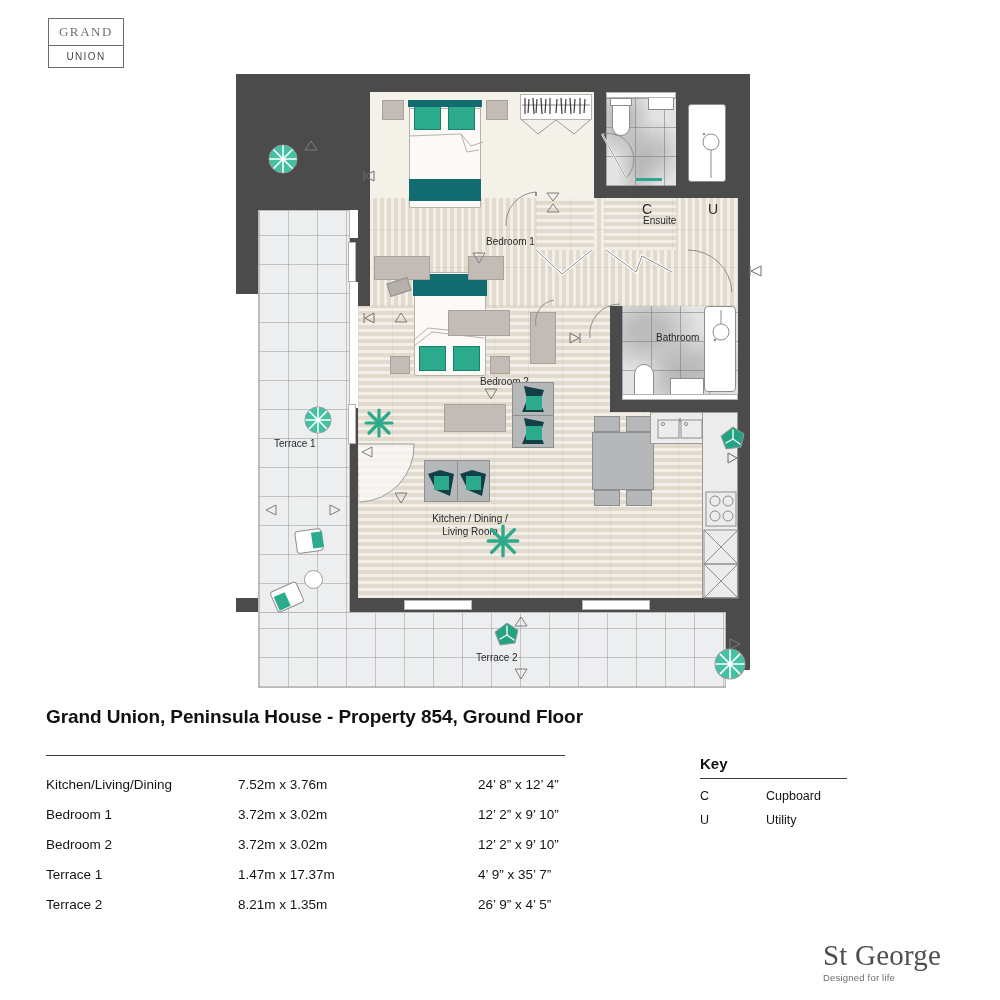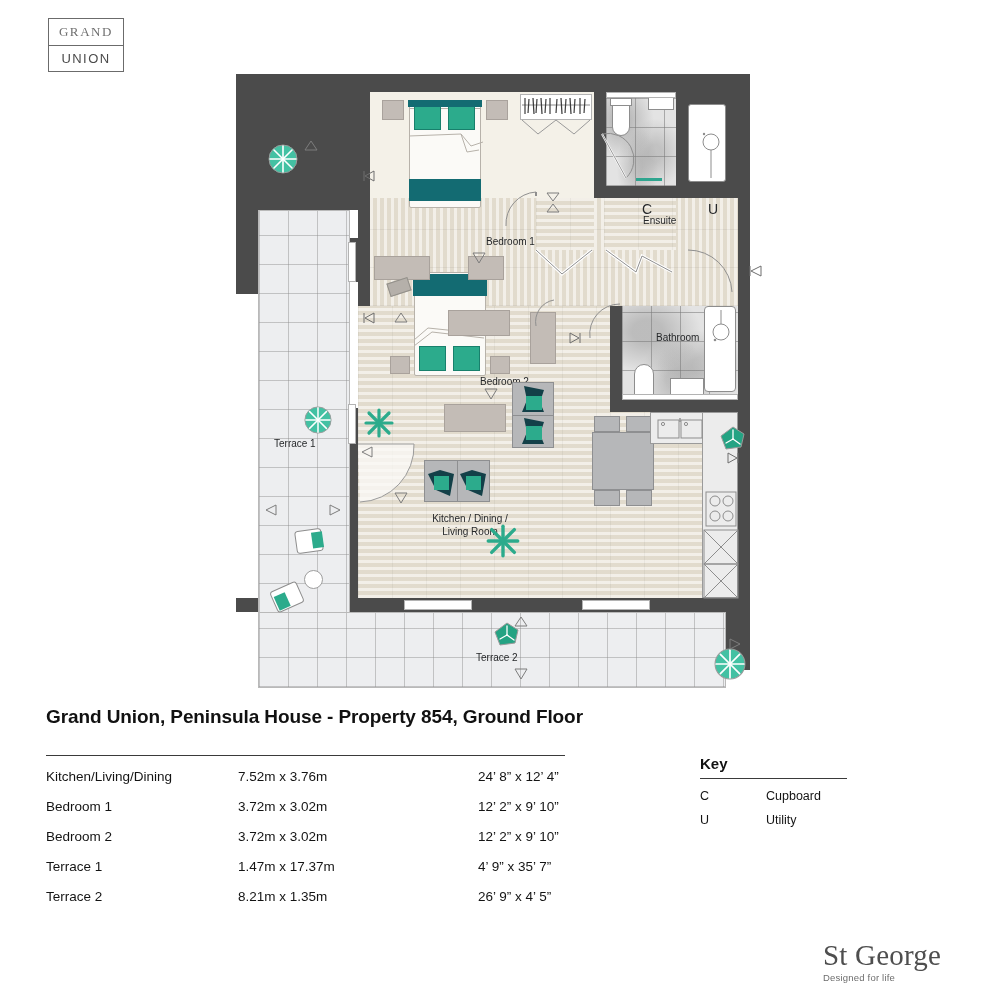--- a/index.html
+++ b/index.html
@@ -21,21 +21,21 @@
   #brand-logo .lg-top{
     font-family:"Liberation Serif", serif;
     font-size:13px;letter-spacing:1.6px;
     color:#6f6f6f;
     text-align:center;
     padding:5px 0 5px 0;
     border-bottom:1.5px solid #6b6b6b;
   }
   #brand-logo .lg-bot{
     font-family:"Liberation Sans", sans-serif;
-    font-size:13px;letter-spacing:1.4px;
+    font-size:10px;letter-spacing:1.4px;
     color:#4a4a4a;
     text-align:center;
     padding:5px 0 5px 0;
   }
   
   #floorplan{
     position:absolute;left:236px;top:74px;
     width:514px;height:616px;
   }
   #floorplan .abs{position:absolute;}
@@ -87,21 +87,21 @@
   svg{display:block;overflow:visible;}
   
   #plan-title{
     position:absolute;left:46px;top:706px;
     font-size:19px;font-weight:bold;color:#111;
     letter-spacing:-.1px;
   }
   #dimensions-section{position:absolute;left:46px;top:755px;width:520px;}
   #dimensions-section .sec-head{font-size:15px;font-weight:bold;color:#111;padding-bottom:6px;}
   #dimensions-section .rule{height:1px;background:#3a3a3a;width:519px;}
-  #dim-table{width:100%;border-collapse:collapse;margin-top:5px;}
+  #dim-table{width:100%;border-collapse:collapse;margin-top:13px;}
   #dim-table td{font-size:13.5px;color:#141414;padding:7.5px 0;vertical-align:top;}
   #dim-table td.c-name{width:192px;}
   #dim-table td.c-m{width:240px;}
   #key-section{position:absolute;left:700px;top:755px;width:148px;}
   #key-section .sec-head{font-size:15px;font-weight:bold;color:#111;padding-bottom:6px;}
   #key-section .rule{height:1px;background:#3a3a3a;width:147px;}
   #key-table{width:100%;border-collapse:collapse;margin-top:5px;}
   #key-table td{font-size:12.5px;color:#141414;padding:5px 0;}
   #key-table td.k-sym{width:66px;}
   #sg-logo{position:absolute;left:823px;top:940px;text-align:left;}

